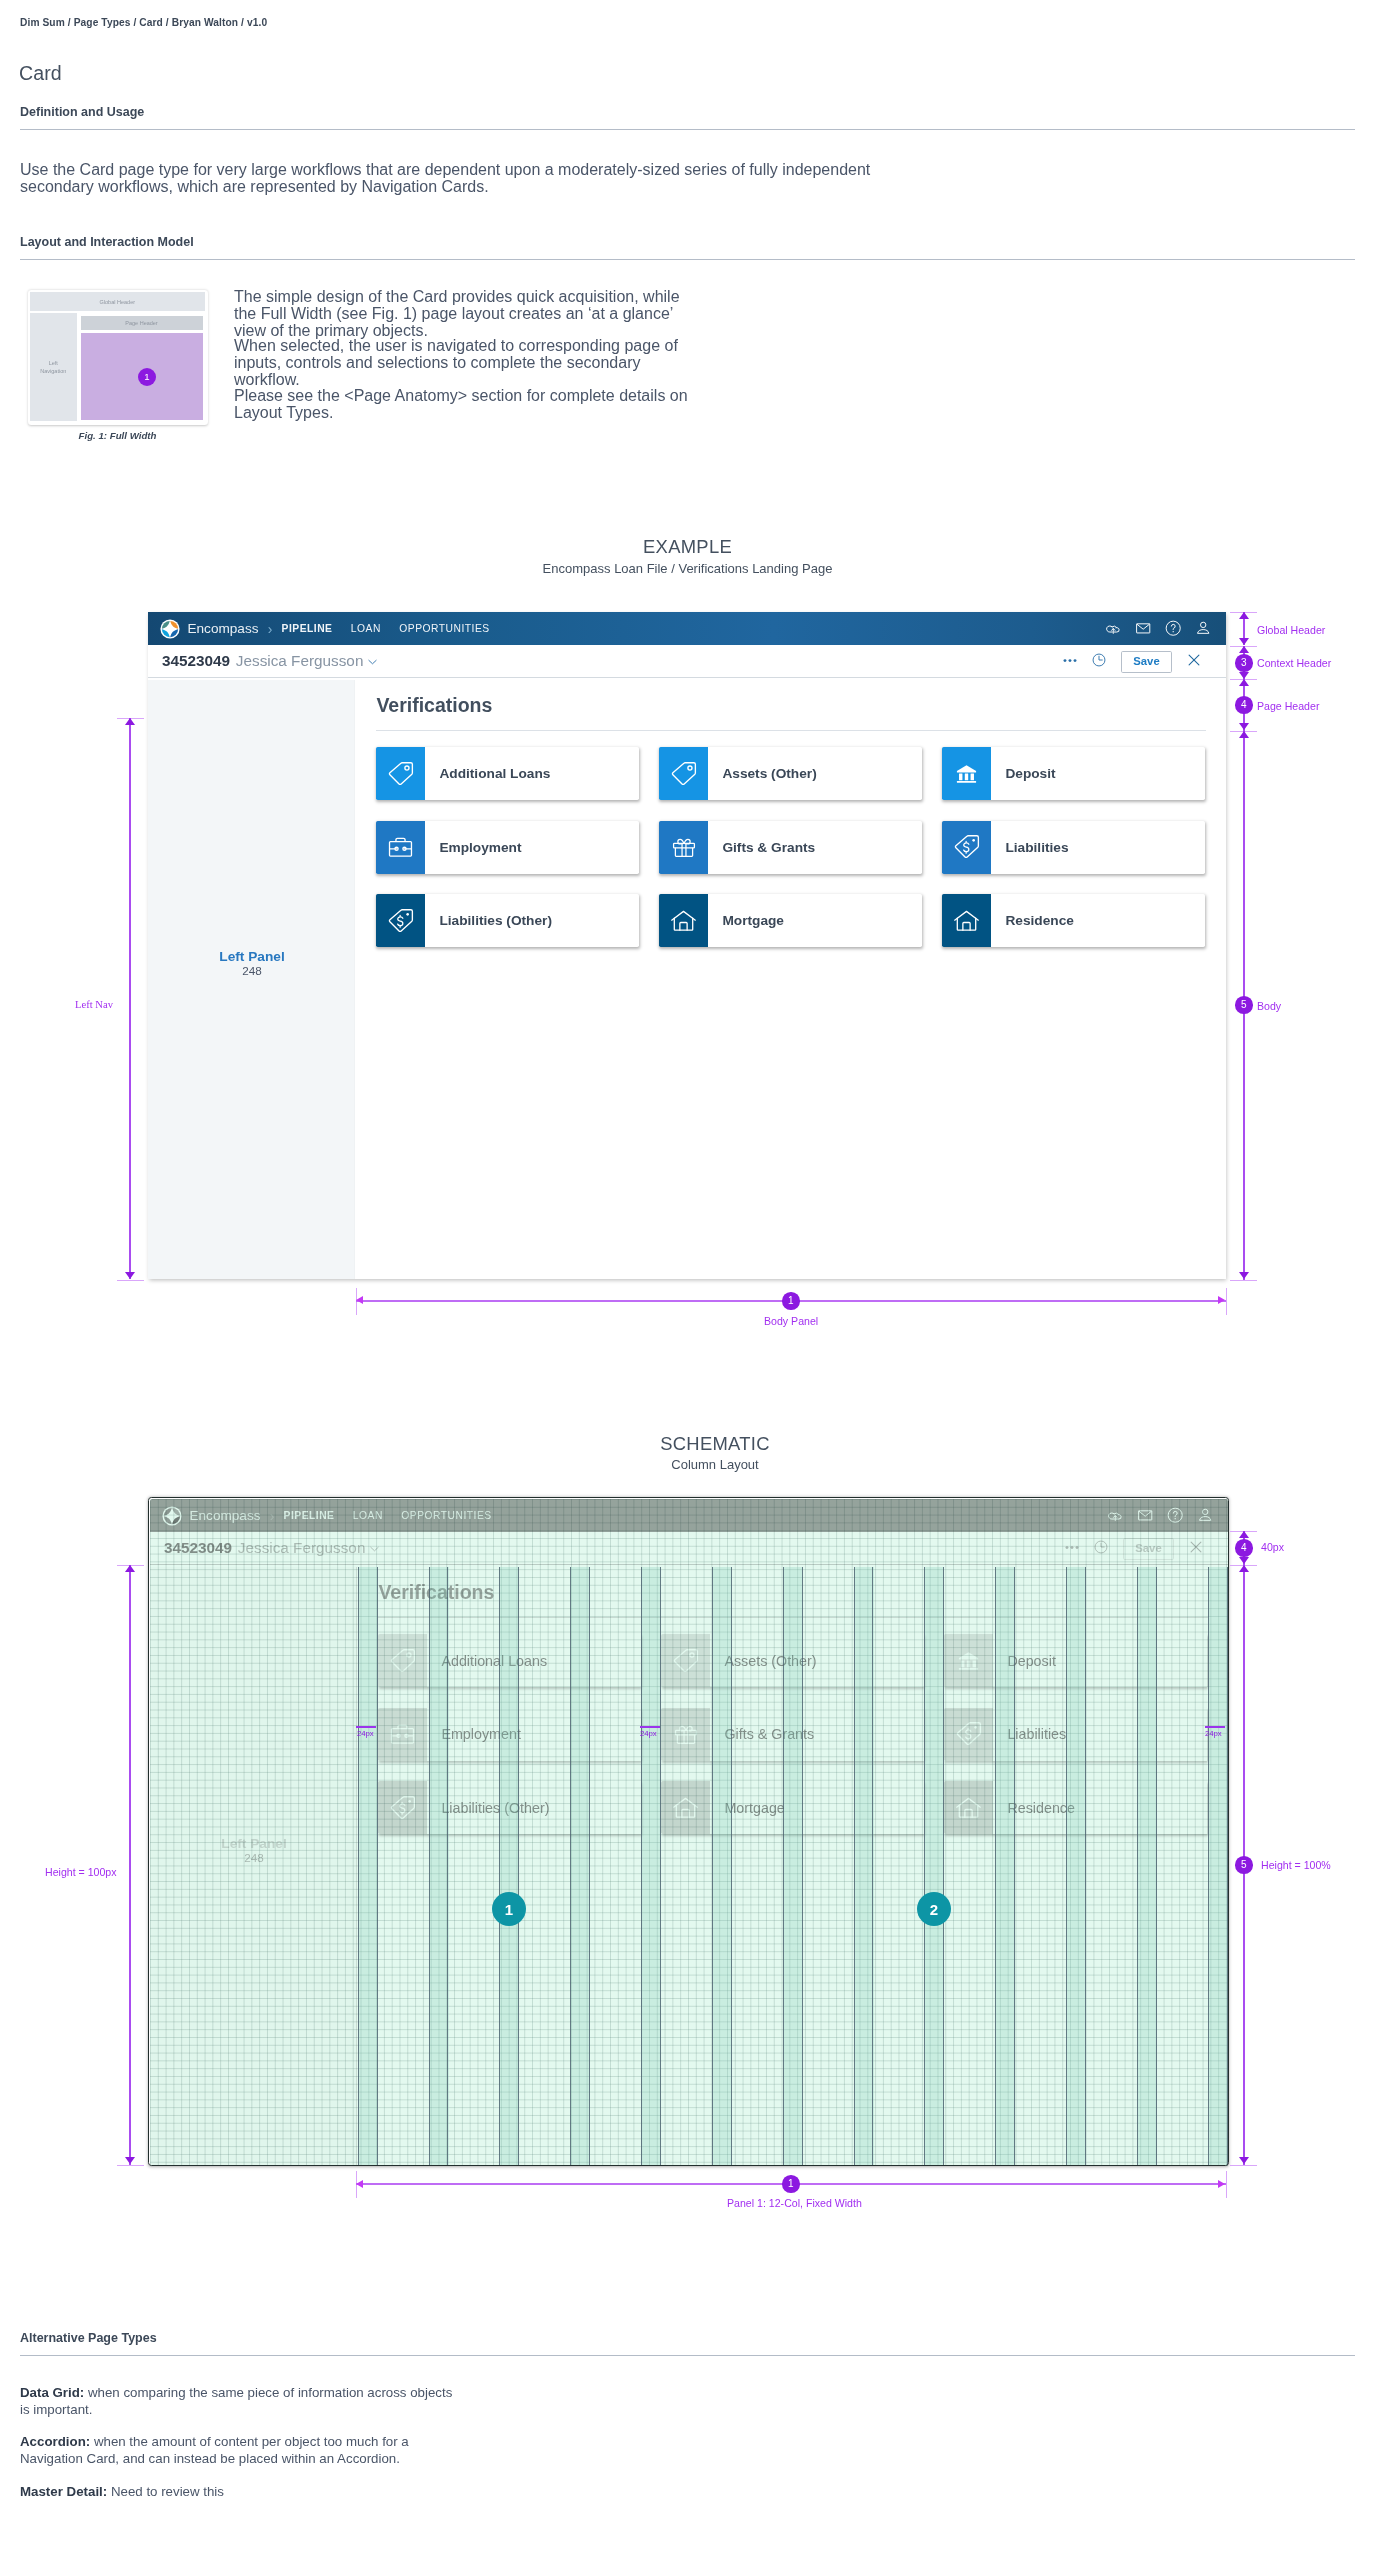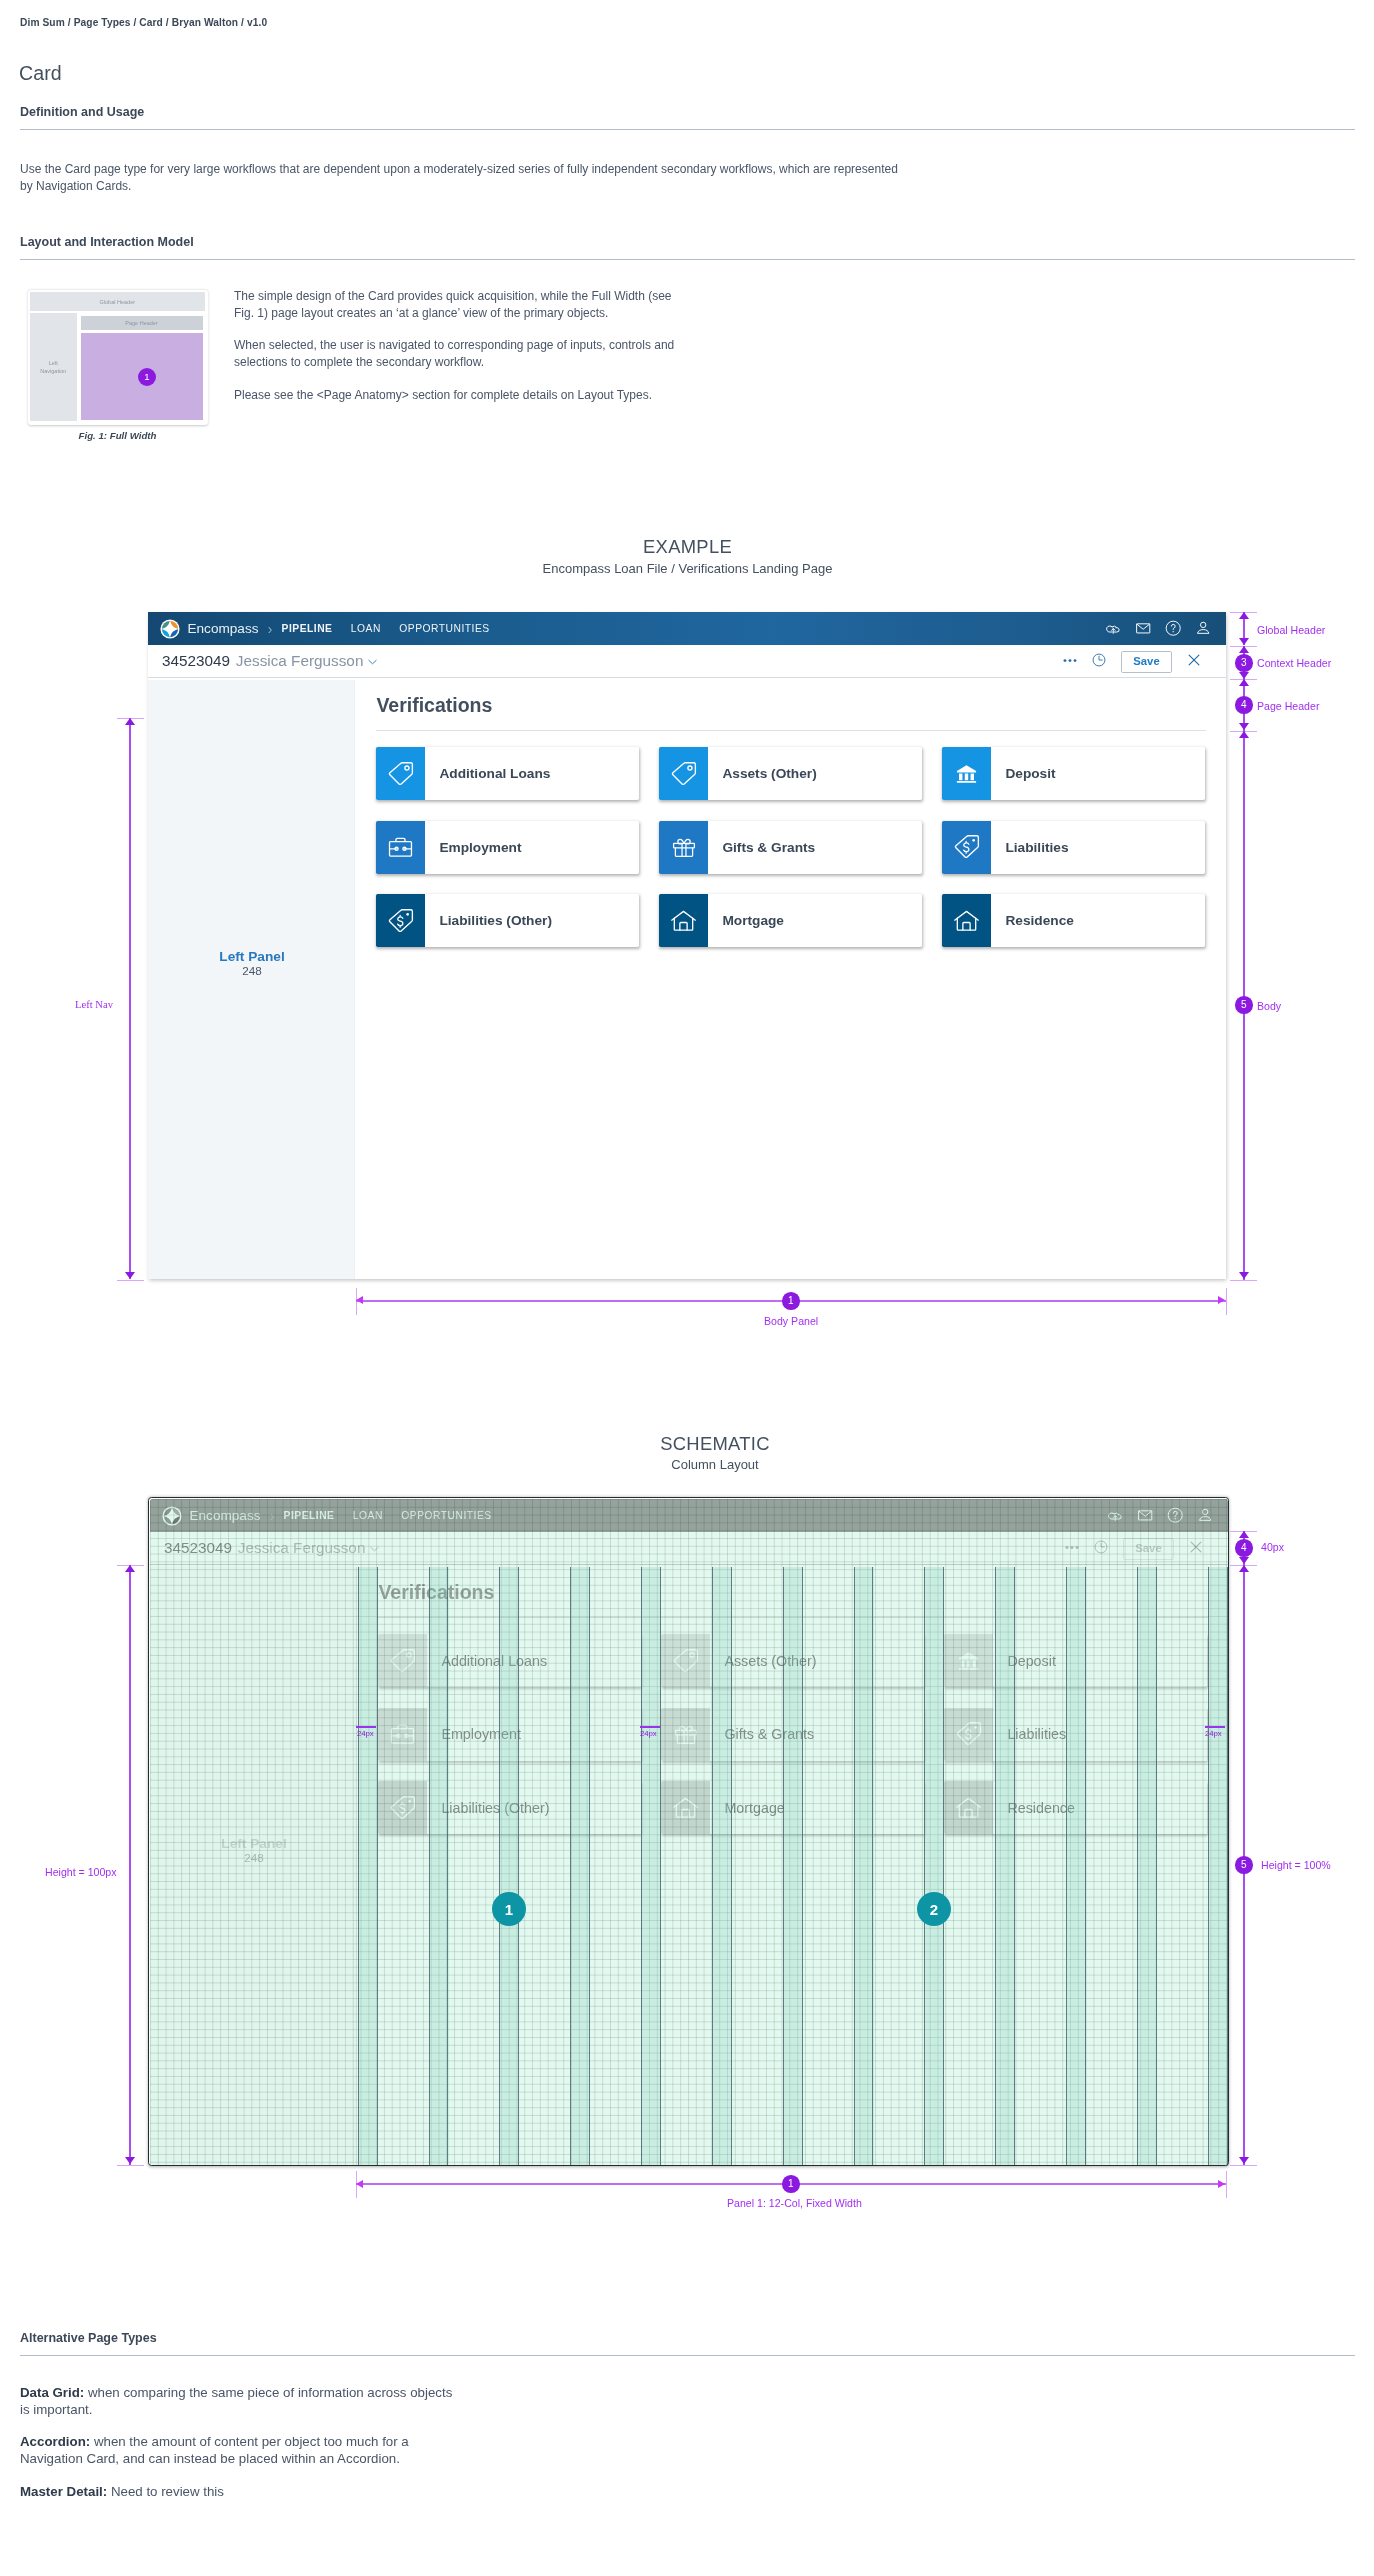--- a/index.html
+++ b/index.html
@@ -23,21 +23,21 @@
 .page-title {
   position:absolute; left:19px; top:62px;
   font-size:19.6px; font-weight:400; color:#44505f; letter-spacing:0.1px;
 }
 .sec-head {
   position:absolute; left:20px; width:1335px;
   font-size:12.5px; font-weight:700; color:#3c4858;
   padding-bottom:10px; border-bottom:1.3px solid #b4bcc8;
 }
 .body-text {
-  position:absolute; font-size:12px; line-height:17px; color:#4a5568; font-weight:400;
+  position:absolute; font-size:16px; line-height:17px; color:#4a5568; font-weight:400;
 }
 
 
 .fig-wrap { position:absolute; left:27.5px; top:290px; }
 .fig-box {
   position:relative; width:180px; height:135px;
   background:#ffffff; border-radius:3.3px;
   box-shadow:0 0.8px 2.5px rgba(0,0,0,.22);
 }
 .fig-gh {
@@ -97,21 +97,21 @@
 .gnav-item { font-size:10.3px; color:#f0f4f8; letter-spacing:0.5px; padding:0 9.2px; }
 .gnav-item.active { font-weight:700; }
 .gicons { position:absolute; right:13.3px; top:0; height:33px; display:flex; align-items:center; gap:11.7px; }
 .gicons svg { display:block; }
 
 .cheader {
   position:absolute; left:0; top:33px; width:1078px; height:33px;
   background:#fff; border-bottom:0.8px solid #d4dae0;
   display:flex; align-items:center;
 }
-.loan-num { margin-left:14px; font-size:15.3px; font-weight:400; color:#2f3a4a; }
+.loan-num { margin-left:14px; font-size:15.3px; font-weight:700; color:#2f3a4a; }
 .loan-name { margin-left:5.8px; font-size:15.3px; font-weight:400; color:#8794a3; }
 .loan-caret { margin-left:3.3px; display:flex; align-items:center; }
 .cright { position:absolute; right:25px; top:0; height:33px; display:flex; align-items:center; gap:15px; }
 .btn-save {
   border:0.8px solid #b6bfca; border-radius:1.7px; background:#fff;
   color:#1e7cc4; font-size:11.3px; font-weight:700; padding:3.3px 0; width:51px; height:22px; line-height:1;
   font-family:"Liberation Sans",sans-serif;
 }
 
 .lpanel {

